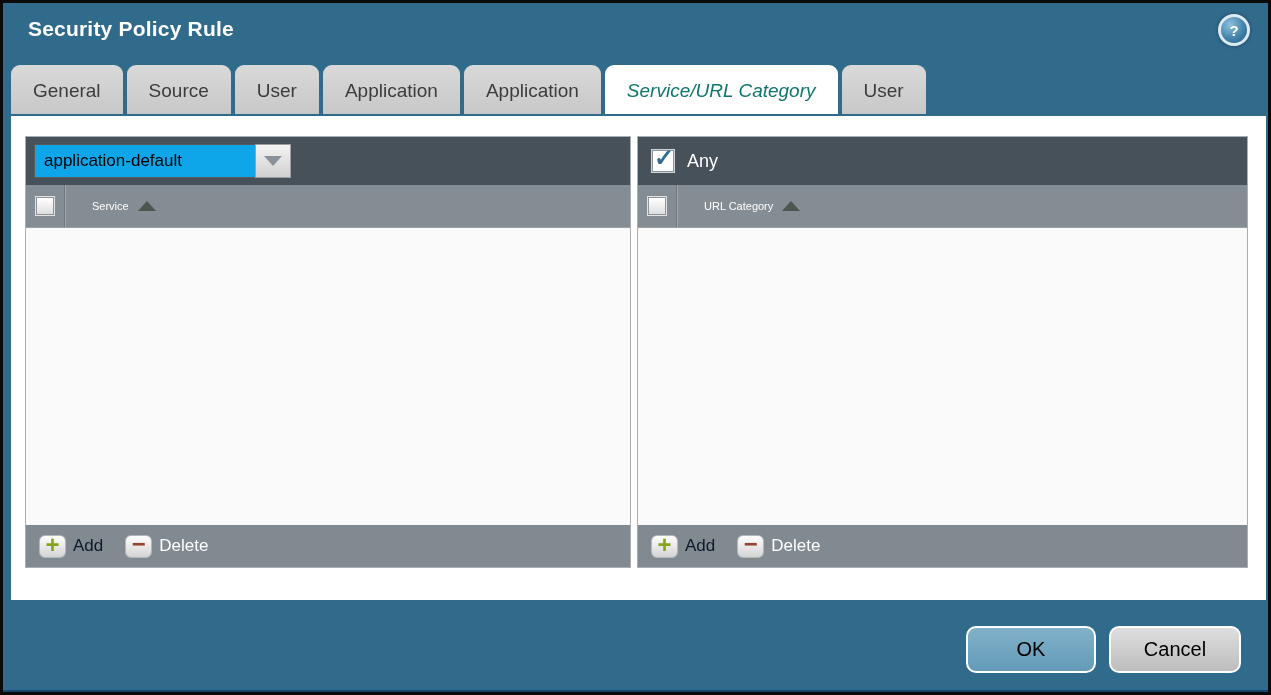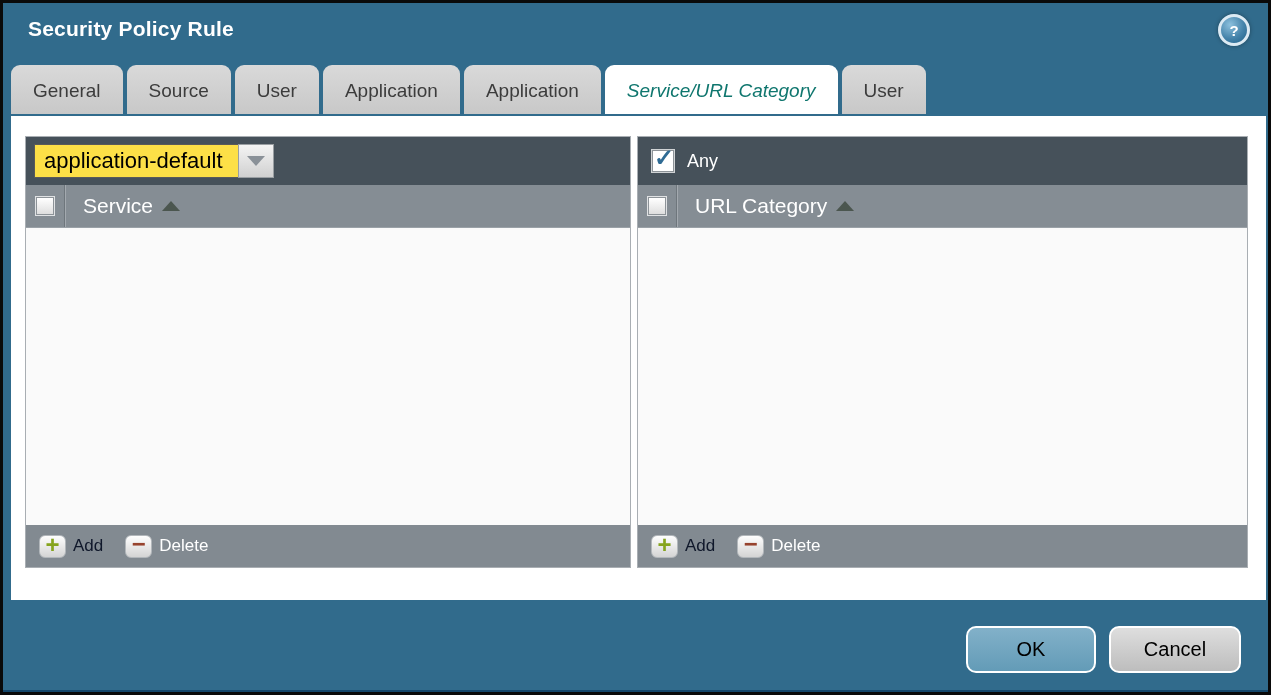--- a/index.html
+++ b/index.html
@@ -59,24 +59,24 @@
   }
   .panel.left{left:14px;width:606px;}
   .panel.right{left:626px;width:611px;}
 
   .ptoolbar{
     height:48px;background:#46515a;
     display:flex;align-items:center;padding:0 8px;flex:0 0 auto;
   }
   .combobox{display:flex;height:34px;}
   .combo-input{
-    width:204px;height:34px;box-sizing:border-box;
+    width:221px;height:34px;box-sizing:border-box;
     border:1px solid #5a5a5a;border-right:none;
     font-family:"Liberation Sans", sans-serif;
-    font-size:22px;padding:0 9px;color:#000;background:#fde047;outline:none;
+    font-size:17px;padding:0 9px;color:#000;background:#0ea5e9;outline:none;
   }
   .combo-btn{
     width:36px;height:34px;box-sizing:border-box;
     background:linear-gradient(#f4f4f4,#d0d0d0);
     border:1px solid #9a9fa3;
     display:flex;align-items:center;justify-content:center;cursor:pointer;
   }
   .tri-down{
     width:0;height:0;
     border-left:9px solid transparent;border-right:9px solid transparent;
@@ -102,21 +102,21 @@
     height:42px;background:#858d94;
     display:flex;align-items:center;flex:0 0 auto;
     border-bottom:1px solid #9aa1a7;
   }
   .chkcell{
     width:38px;align-self:stretch;
     display:flex;align-items:center;justify-content:center;
     border-right:1px solid #6e767c;
     box-shadow:1px 0 0 rgba(255,255,255,0.25);
   }
-  .hlabel{color:#ffffff;font-size:21px;margin-left:18px;cursor:pointer;}
+  .hlabel{color:#ffffff;font-size:11px;margin-left:27px;cursor:pointer;}
   .tri-up{
     margin-left:9px;width:0;height:0;
     border-left:9px solid transparent;border-right:9px solid transparent;
     border-bottom:10px solid #4b564f;
   }
   .plist{flex:1 1 auto;background:#fafafa;}
 
   .pfoot{
     height:42px;background:#828a91;
     display:flex;align-items:center;padding:0 13px;flex:0 0 auto;

